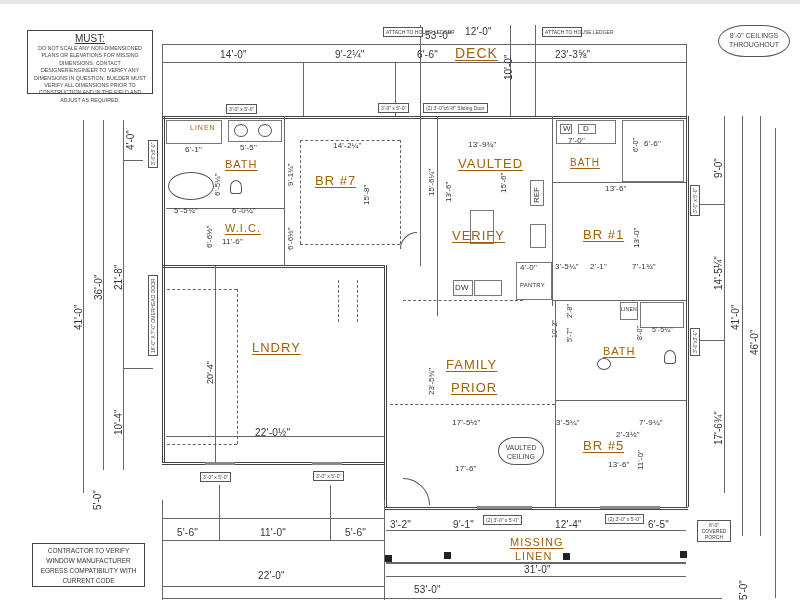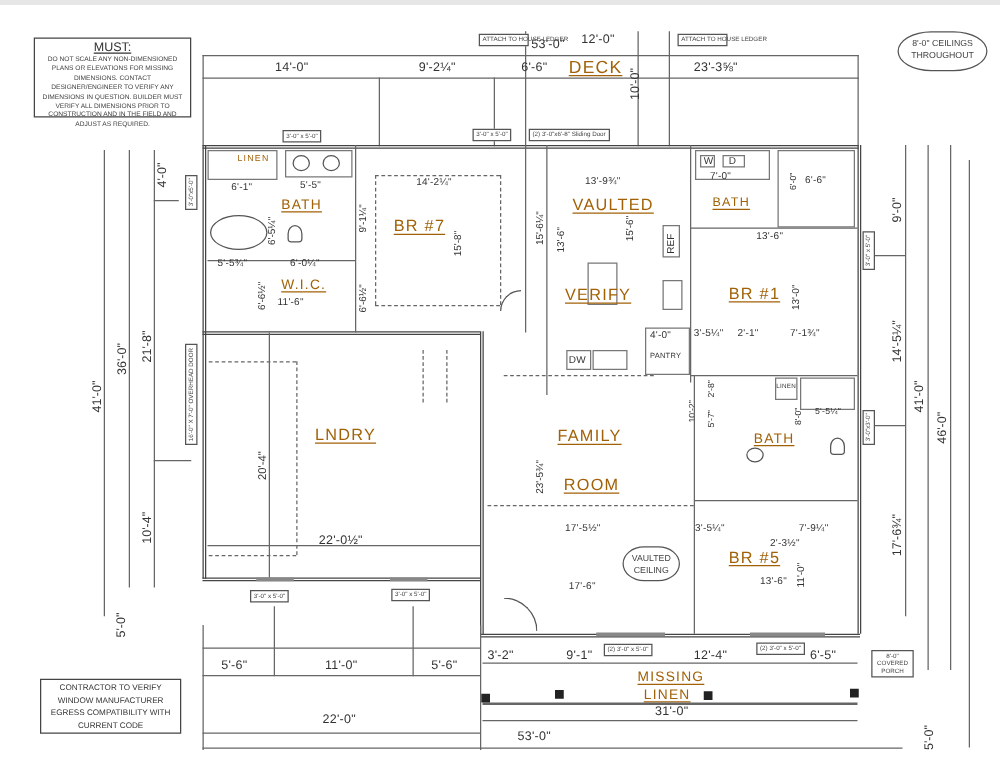--- a/index.html
+++ b/index.html
@@ -171,22 +171,22 @@
   <div class="tag v" style="left:148px;top:356px;">16'-0" X 7'-0" OVERHEAD DOOR</div>
   <div class="tag v" style="left:148px;top:168px;">3'-0"x5'-0"</div>
   <div class="ws" style="left:205px;top:462px;width:30px;"></div>
   <div class="ws" style="left:312px;top:462px;width:30px;"></div>
   <div class="tag" style="left:200px;top:472px;">3'-0" x 5'-0"</div>
   <div class="tag" style="left:313px;top:471px;">3'-0" x 5'-0"</div>
 
   <div class="dash-h" style="left:390px;top:404px;width:165px;"></div>
   <div class="dash-h" style="left:403px;top:300px;width:120px;"></div>
   <div class="vtxt" style="left:427px;top:395px;font-size:8px;">23'-5¾"</div>
-  <div class="room" style="left:446px;top:341px;">FAMILY</div>
-  <div class="room" style="left:451px;top:380px;">ROOM</div>
+  <div class="room" style="left:446px;top:357px;">FAMILY</div>
+  <div class="room" style="left:451px;top:380px;">PRIOR</div>
   <div class="dim" style="left:452px;top:418px;font-size:8px;">17'-5½"</div>
   <div class="cloud" style="left:498px;top:437px;width:46px;height:28px;">VAULTED CEILING</div>
   <div class="dim" style="left:455px;top:464px;font-size:8px;">17'-6"</div>
   <div class="vl" style="left:555px;top:300px;height:207px;"></div>
   <div class="door-arc" style="left:403px;top:478px;width:26px;height:26px;"></div>
 
   <div class="dim" style="left:556px;top:418px;font-size:8px;">3'-5¼"</div>
   <div class="dim" style="left:639px;top:418px;font-size:8px;">7'-9¼"</div>
   <div class="dim" style="left:616px;top:430px;font-size:8px;">2'-3½"</div>
   <div class="room" style="left:583px;top:438px;">BR #5</div>

